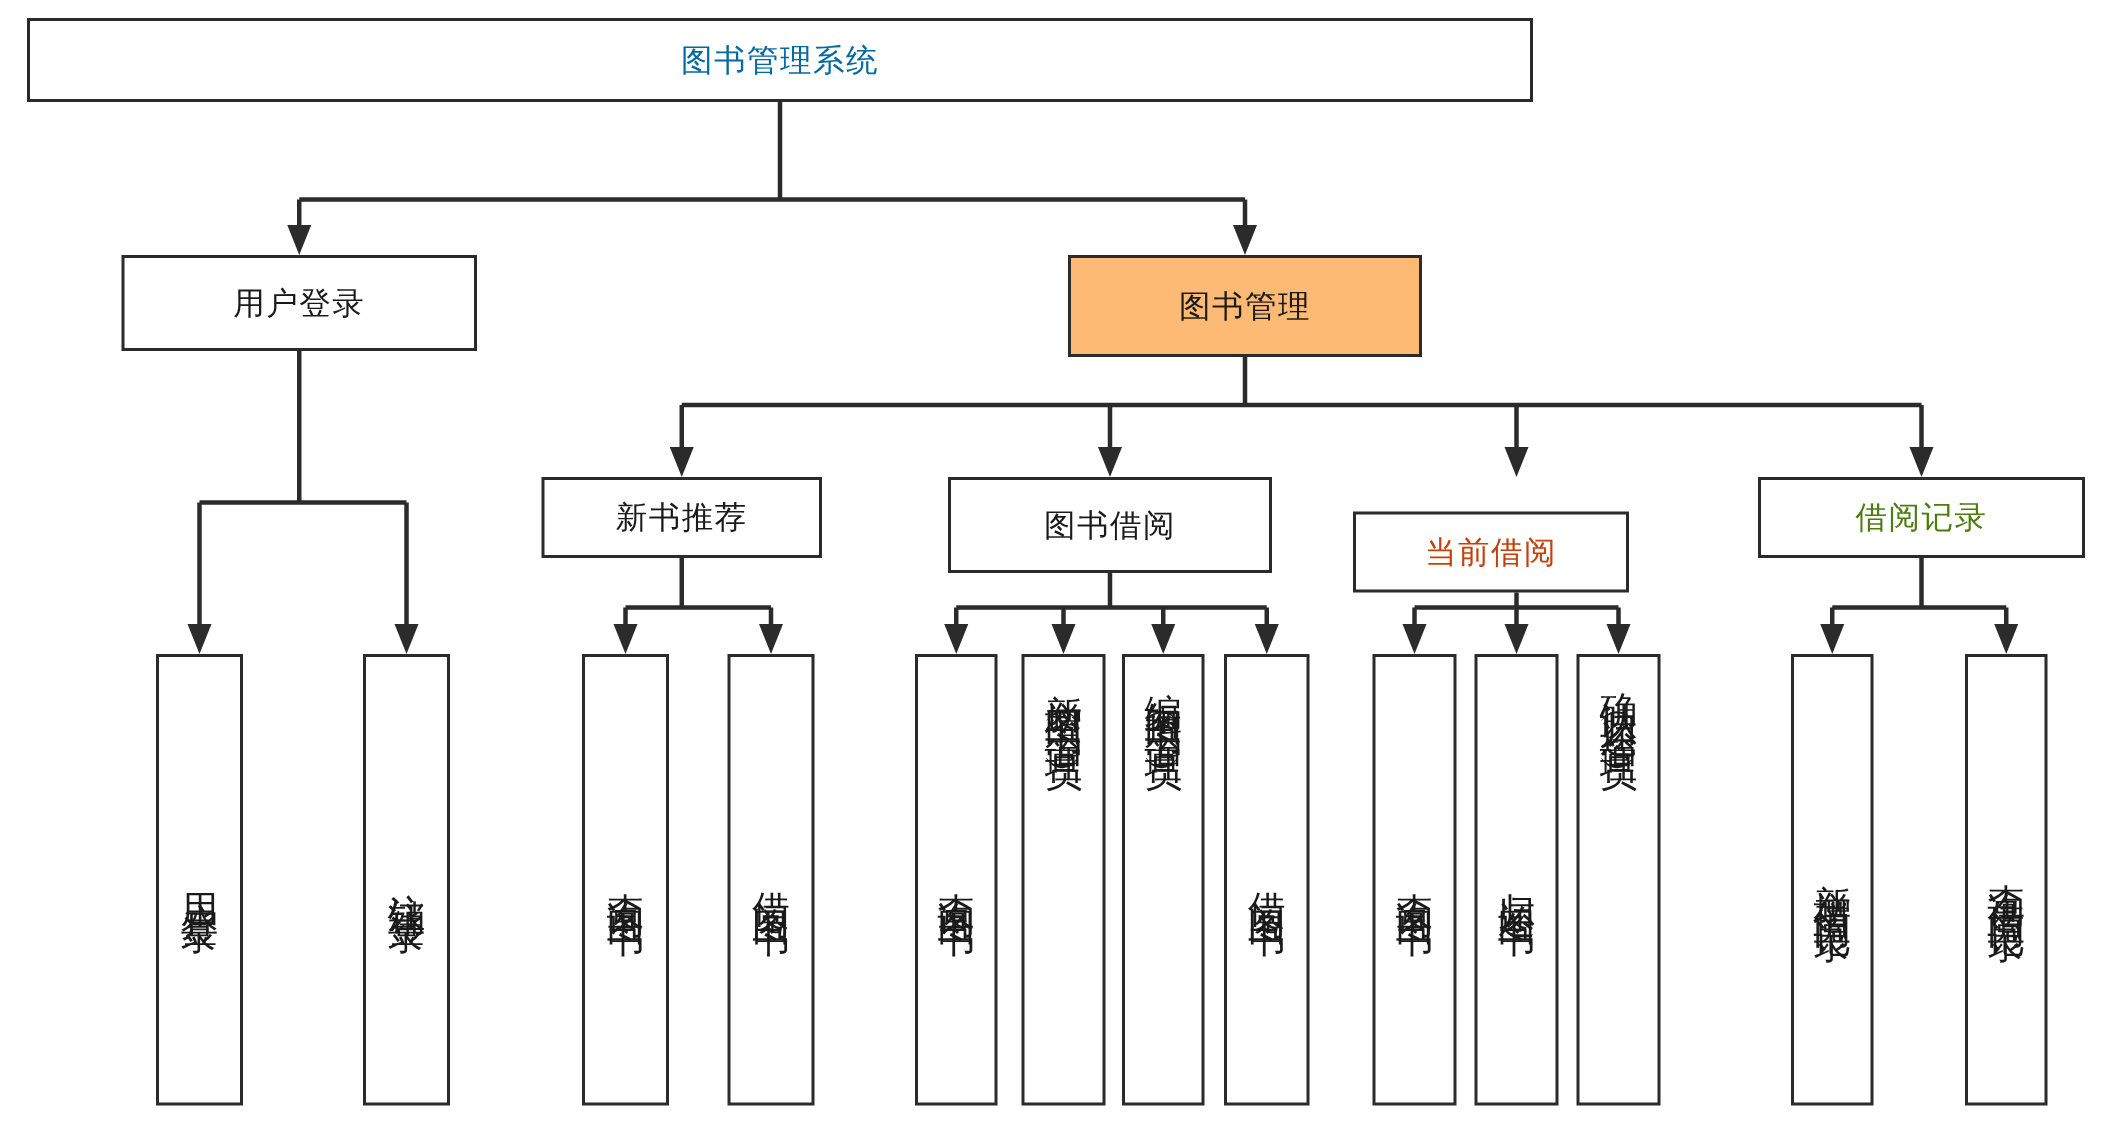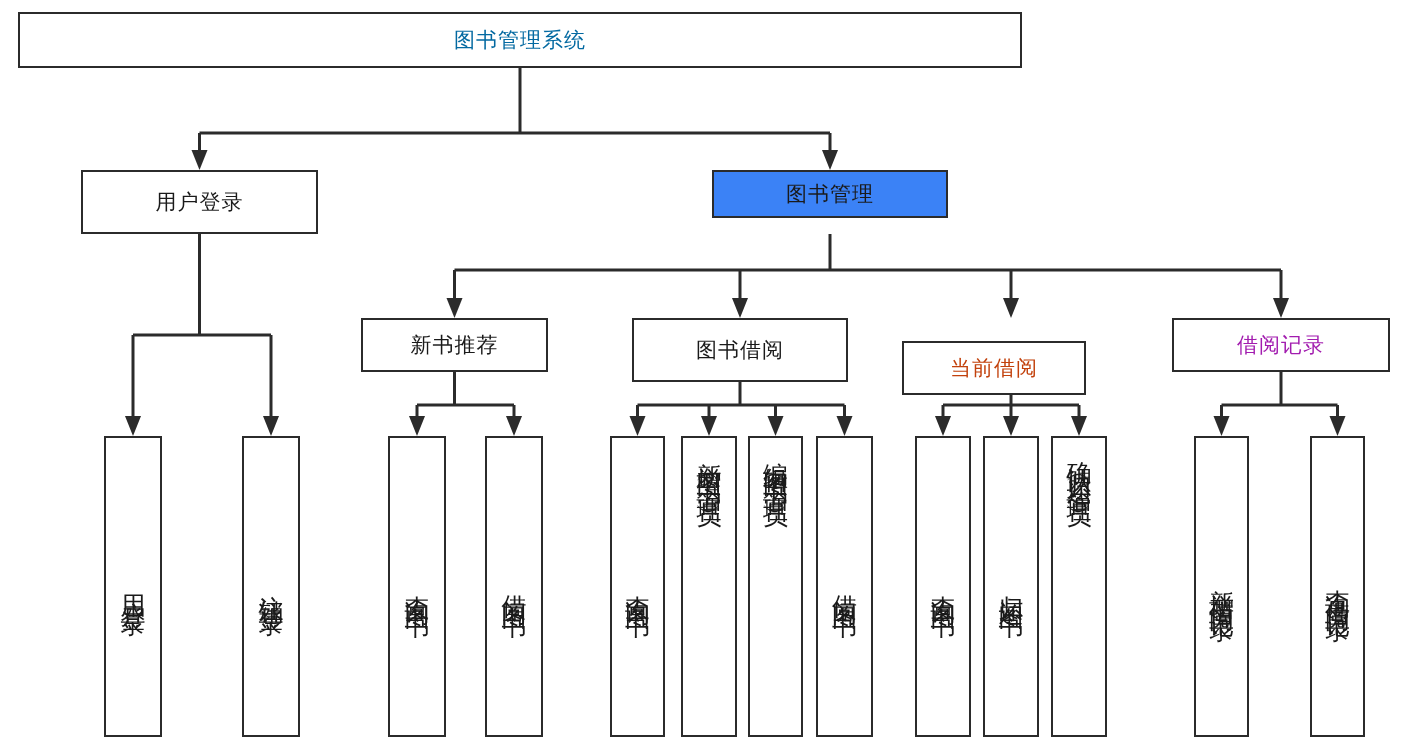--- a/index.html
+++ b/index.html
@@ -127,33 +127,33 @@
       <line x1="1337.5" y1="405" x2="1337.5" y2="418" stroke="#2b2b2b" stroke-width="3"></line>
       <path d="M 1329.5 416 L 1345.5 416 L 1337.5 436 Z" fill="#2b2b2b"></path>
     </svg>
   <div id="nodes">
       <div class="node h" style="left: 18px; top: 12px; width: 1004px; height: 56px; border-color: rgb(43, 43, 43); background: rgb(255, 255, 255); color: #0369a1;">
         <span class="lbl">图书管理系统</span>
       </div>
       <div class="node h" style="left: 81px; top: 170px; width: 237px; height: 64px; border-color: rgb(43, 43, 43); background: rgb(255, 255, 255); color: rgb(26, 26, 26);">
         <span class="lbl">用户登录</span>
       </div>
-      <div class="node h" style="left: 712px; top: 170px; width: 236px; height: 48px; border-color: rgb(43, 43, 43); background: #3b82f6; color: rgb(26, 26, 26);">
+      <div class="node h" style="left: 712px; top: 170px; width: 236px; height: 68px; border-color: rgb(43, 43, 43); background: #fdba74; color: rgb(26, 26, 26);">
         <span class="lbl">图书管理</span>
       </div>
       <div class="node h" style="left: 361px; top: 318px; width: 187px; height: 54px; border-color: rgb(43, 43, 43); background: rgb(255, 255, 255); color: rgb(26, 26, 26);">
         <span class="lbl">新书推荐</span>
       </div>
       <div class="node h" style="left: 632px; top: 318px; width: 216px; height: 64px; border-color: rgb(43, 43, 43); background: rgb(255, 255, 255); color: rgb(26, 26, 26);">
         <span class="lbl">图书借阅</span>
       </div>
       <div class="node h" style="left: 902px; top: 318px; width: 184px; height: 54px; border-color: rgb(43, 43, 43); background: rgb(255, 255, 255); color: #c2410c; margin-top: 23px;">
         <span class="lbl">当前借阅</span>
       </div>
-      <div class="node h" style="left: 1172px; top: 318px; width: 218px; height: 54px; border-color: rgb(43, 43, 43); background: rgb(255, 255, 255); color: #a21caf;">
+      <div class="node h" style="left: 1172px; top: 318px; width: 218px; height: 54px; border-color: rgb(43, 43, 43); background: rgb(255, 255, 255); color: #4d7c0f;">
         <span class="lbl">借阅记录</span>
       </div>
       <div class="node v" style="left: 104px; top: 436px; width: 58px; height: 301px; border-color: rgb(43, 43, 43); background: rgb(255, 255, 255); color: rgb(26, 26, 26);">
         <span class="lbl">用户登录</span>
       </div>
       <div class="node v" style="left: 242px; top: 436px; width: 58px; height: 301px; border-color: rgb(43, 43, 43); background: rgb(255, 255, 255); color: rgb(26, 26, 26);">
         <span class="lbl">注销登录</span>
       </div>
       <div class="node v" style="left: 388px; top: 436px; width: 58px; height: 301px; border-color: rgb(43, 43, 43); background: rgb(255, 255, 255); color: rgb(26, 26, 26);">
         <span class="lbl">查询图书</span>

